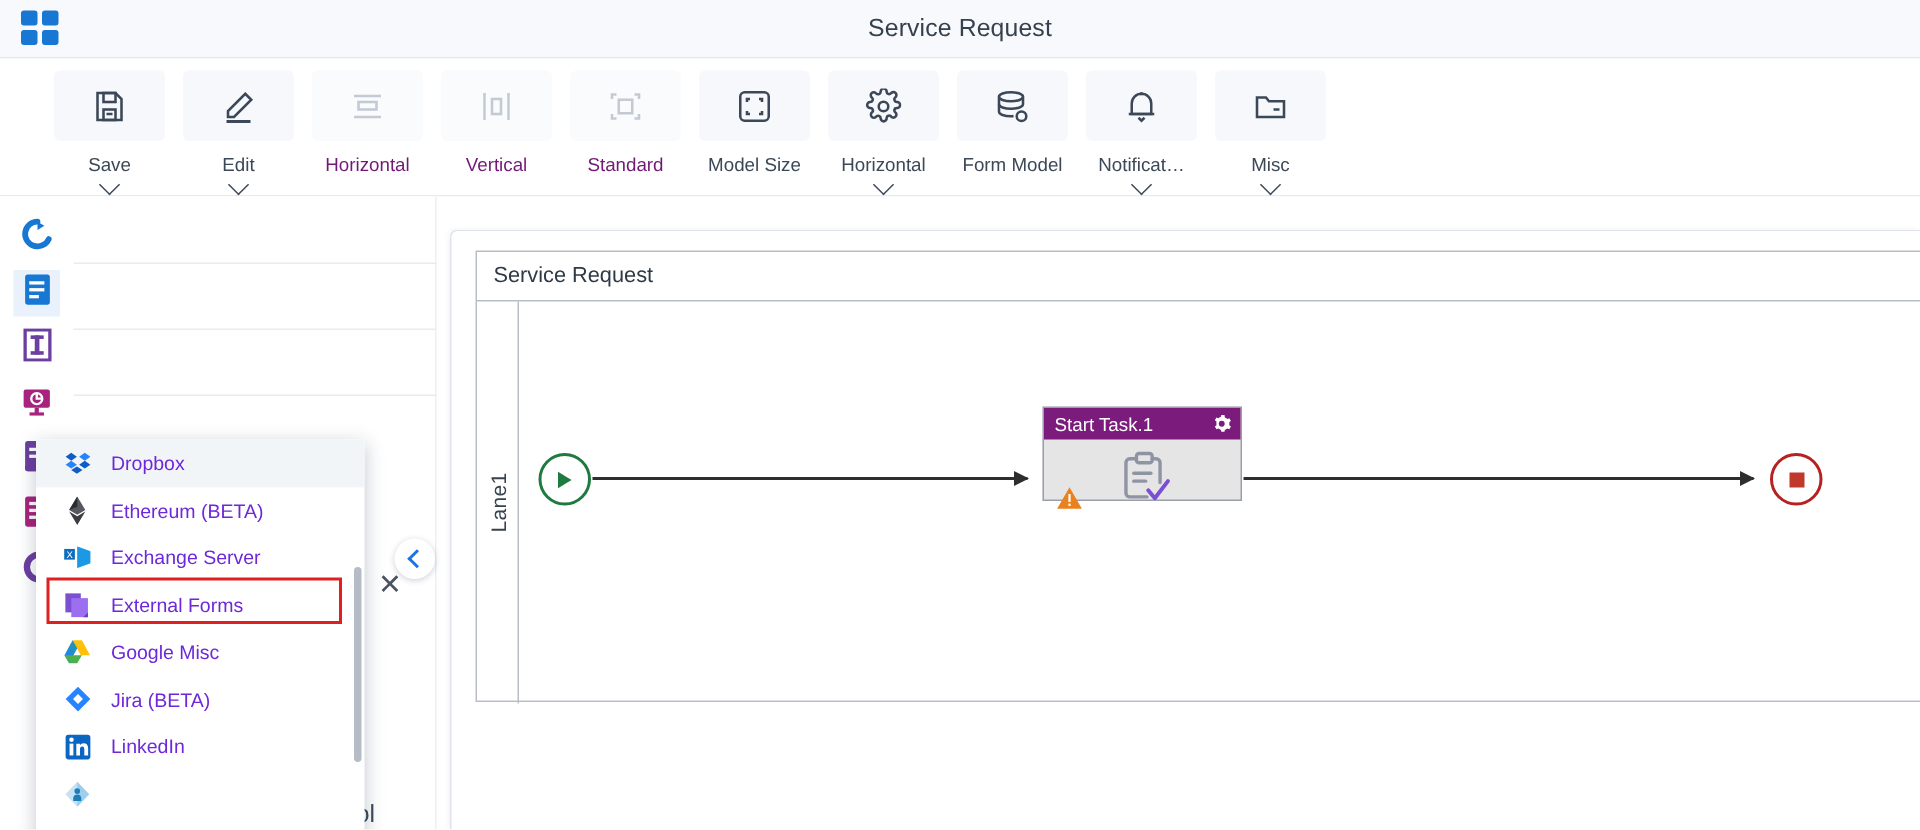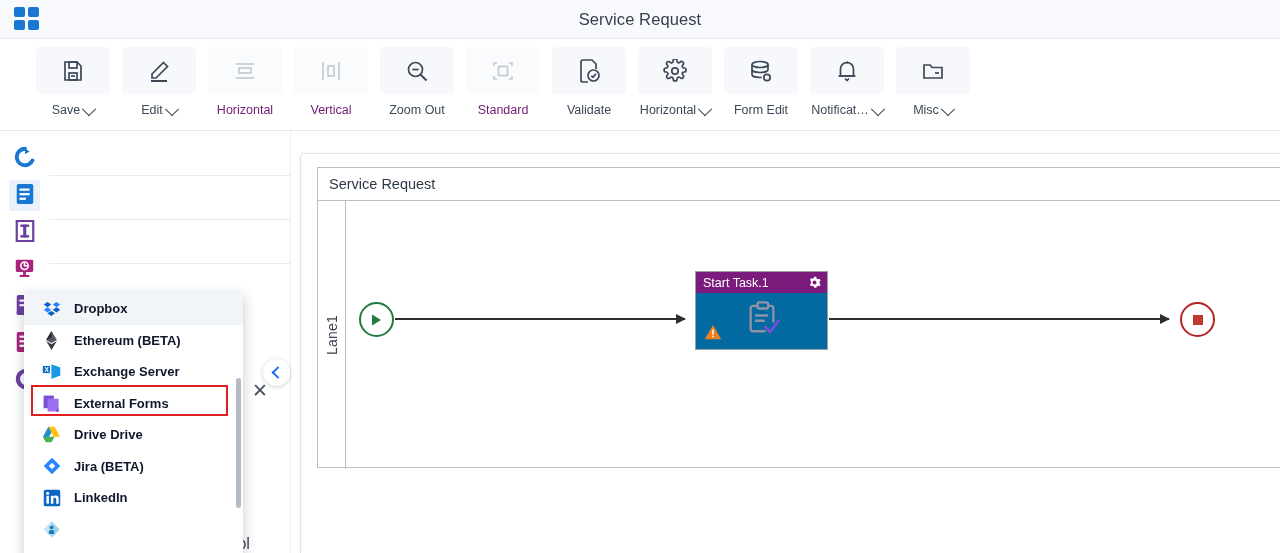--- a/index.html
+++ b/index.html
@@ -84,23 +84,24 @@
     align-items: center;
     justify-content: center;
   }
   .tb-item.disabled .tb-icon { background: #fafbfc; }
   .tb-icon svg { display: block; }
   .tb-label {
     margin-top: 9px;
     font-size: 12.5px;
     color: #3c4858;
     display: flex;
-    align-items: flex-end;
+    align-items: center;
     gap: 4px;
     white-space: nowrap;
+    flex-direction: column;
   }
   .tb-item.disabled .tb-label { color: #701a75; }
   .caret {
     display: inline-block;
     width: 9px; height: 9px;
     border-right: 1.7px solid #3c4858;
     border-bottom: 1.7px solid #3c4858;
     transform: rotate(45deg) translate(-2px,-2px);
   }
 
@@ -248,23 +249,23 @@
     box-sizing: border-box;
     display: flex; align-items: center; justify-content: center;
   }
   .node-end .sq {
     width: 10px; height: 10px;
     background: #c0392b;
   }
   .task {
     position: absolute;
     left: 377px; top: 70px;
-    width: 133px; height: 79px;
+    width: 133px; height: 63px;
     border: 1px solid #9aa0a8;
-    background: #0369a1;
+    background: #e5e5e5;
     box-sizing: border-box;
   }
   .task-head {
     height: 21px;
     background: #7b1b7b;
     color: #ffffff;
     font-size: 12.5px;
     display: flex;
     align-items: center;
     justify-content: space-between;
@@ -310,22 +311,21 @@
   }
   .dd-item {
     height: 31.5px;
     display: flex;
     align-items: center;
     gap: 13px;
     padding-left: 18px;
     box-sizing: border-box;
     cursor: pointer;
     font-size: 13px;
-    color: #0f172a;
-    font-weight: bold;
+    color: #6d28d9;
   }
   .dd-item.highlight { background: #f2f5f8; }
   .dd-ico { width: 19px; height: 19px; flex: none; display:flex; align-items:center; justify-content:center;}
   .dd-scroll {
     position: absolute;
     right: 2px; top: 85px;
     width: 5px; height: 130px;
     background: #b6bcc6;
     border-radius: 3px;
   }
@@ -405,53 +405,40 @@
         <svg width="24" height="24" viewBox="0 0 24 24" fill="none" stroke="#c3cad4" stroke-width="1.7">
           <line x1="4" y1="3" x2="4" y2="21"></line>
           <rect x="9" y="7" width="6" height="10"></rect>
           <line x1="20" y1="3" x2="20" y2="21"></line>
         </svg>
       </div>
       <div class="tb-label">
         <span>Vertical</span>
       </div>
     </div>
-    <div class="tb-item">
-      <div class="tb-icon">
-        <svg width="24" height="24" viewBox="0 0 24 24" fill="none" stroke="#3c4858" stroke-width="1.7">
-          <circle cx="10.5" cy="10.5" r="7"></circle>
-          <line x1="15.6" y1="15.6" x2="21.5" y2="21.5" stroke-width="2"></line>
-          <line x1="7.3" y1="10.5" x2="13.7" y2="10.5"></line>
-        </svg>
-      </div>
-      <div class="tb-label">
-        <span>Zoom Out</span>
-      </div>
-    </div>
     <div class="tb-item disabled">
       <div class="tb-icon">
         <svg width="24" height="24" viewBox="0 0 24 24" fill="none" stroke="#c3cad4" stroke-width="1.7">
           <path d="M3 7V4h3M21 7V4h-3M3 17v3h3M21 17v3h-3"></path>
           <rect x="7.5" y="7.5" width="9" height="9"></rect>
         </svg>
       </div>
       <div class="tb-label">
         <span>Standard</span>
       </div>
     </div>
     <div class="tb-item">
       <div class="tb-icon">
         <svg width="24" height="24" viewBox="0 0 24 24" fill="none" stroke="#3c4858" stroke-width="1.7">
-          <path d="M19 10V5l-4-4H6a2 2 0 00-2 2v18a2 2 0 002 2h5"></path>
-          <circle cx="16.5" cy="16.5" r="5.5"></circle>
-          <polyline points="14.3,16.6 16,18.3 19,14.8"></polyline>
-        </svg>
-      </div>
-      <div class="tb-label">
-        <span>Validate</span>
+          <rect x="2.5" y="2.5" width="19" height="19" rx="3"></rect>
+          <path d="M7 9V7h2M17 9V7h-2M7 15v2h2M17 15v2h-2"></path>
+        </svg>
+      </div>
+      <div class="tb-label">
+        <span>Model Size</span>
       </div>
     </div>
     <div class="tb-item">
       <div class="tb-icon">
         <svg width="24" height="24" viewBox="0 0 24 24" fill="none" stroke="#3c4858" stroke-width="1.7">
           <circle cx="12" cy="12" r="3.2"></circle>
           <path d="M19.4 13.9a1.6 1.6 0 00.3 1.8l.1.1a2 2 0 11-2.8 2.8l-.1-.1a1.6 1.6 0 00-1.8-.3 1.6 1.6 0 00-1 1.5v.2a2 2 0 11-4 0v-.1a1.6 1.6 0 00-1-1.5 1.6 1.6 0 00-1.8.3l-.1.1a2 2 0 11-2.8-2.8l.1-.1a1.6 1.6 0 00.3-1.8 1.6 1.6 0 00-1.5-1h-.2a2 2 0 010-4h.1a1.6 1.6 0 001.5-1 1.6 1.6 0 00-.3-1.8l-.1-.1a2 2 0 112.8-2.8l.1.1a1.6 1.6 0 001.8.3h.1a1.6 1.6 0 001-1.5v-.2a2 2 0 114 0v.1a1.6 1.6 0 001 1.5 1.6 1.6 0 001.8-.3l.1-.1a2 2 0 112.8 2.8l-.1.1a1.6 1.6 0 00-.3 1.8v.1a1.6 1.6 0 001.5 1h.2a2 2 0 110 4h-.1a1.6 1.6 0 00-1.5 1z"></path>
         </svg>
       </div>
       <div class="tb-label">
@@ -462,21 +449,21 @@
     <div class="tb-item">
       <div class="tb-icon">
         <svg width="24" height="24" viewBox="0 0 24 24" fill="none" stroke="#3c4858" stroke-width="1.7">
           <ellipse cx="11" cy="5.5" rx="8" ry="3"></ellipse>
           <path d="M3 5.5v5c0 1.7 3.6 3 8 3s8-1.3 8-3v-5"></path>
           <path d="M3 10.5v5c0 1.7 3.6 3 8 3 .6 0 1.2 0 1.7-.1"></path>
           <circle cx="18" cy="18.5" r="3.2"></circle>
         </svg>
       </div>
       <div class="tb-label">
-        <span>Form Edit</span>
+        <span>Form Model</span>
       </div>
     </div>
     <div class="tb-item">
       <div class="tb-icon">
         <svg width="24" height="24" viewBox="0 0 24 24" fill="none" stroke="#3c4858" stroke-width="1.7">
           <path d="M12 2.5v2"></path>
           <path d="M5.5 17V10a6.5 6.5 0 1113 0v7z"></path>
           <line x1="3.5" y1="17" x2="20.5" y2="17"></line>
           <path d="M10 19.5l2 2 2-2"></path>
         </svg>
@@ -666,21 +653,21 @@
       </div>
       <div class="dd-item">
         <span class="dd-ico">
           <svg width="19" height="17" viewBox="0 0 24 22">
             <path d="M8 1h8l7 13h-8z" fill="#ffc107"></path>
             <path d="M8 1L1 14l4 7 7-13z" fill="#1e88e5"></path>
             <path d="M1 14h15l-4 7H5z" fill="#4caf50"></path>
             <path d="M8 1L4 8l4 6 4-7z" fill="#34a853" opacity=".25"></path>
           </svg>
         </span>
-        <span>Drive Drive</span>
+        <span>Google Misc</span>
       </div>
       <div class="dd-item">
         <span class="dd-ico">
           <svg width="18" height="18" viewBox="0 0 24 24">
             <path d="M12 1l11 11-11 11L1 12z" fill="#2684ff"></path>
             <path d="M12 7.6l4.4 4.4L12 16.4 7.6 12z" fill="#fff"></path>
           </svg>
         </span>
         <span>Jira (BETA)</span>
       </div>

